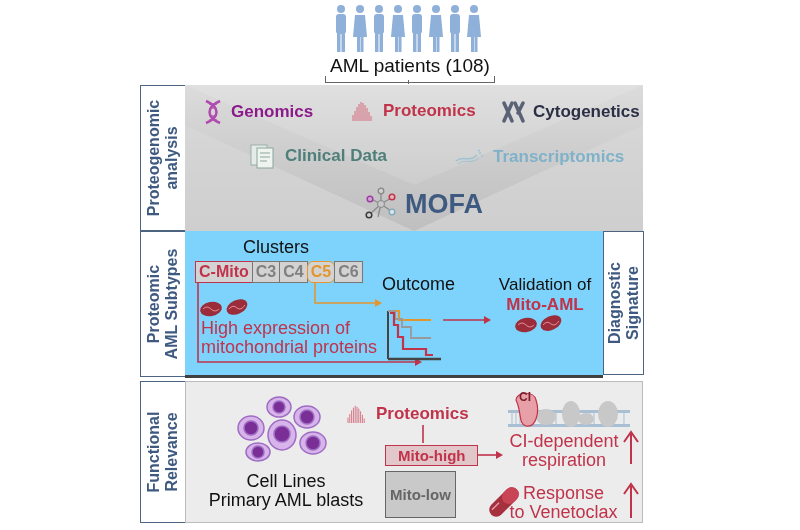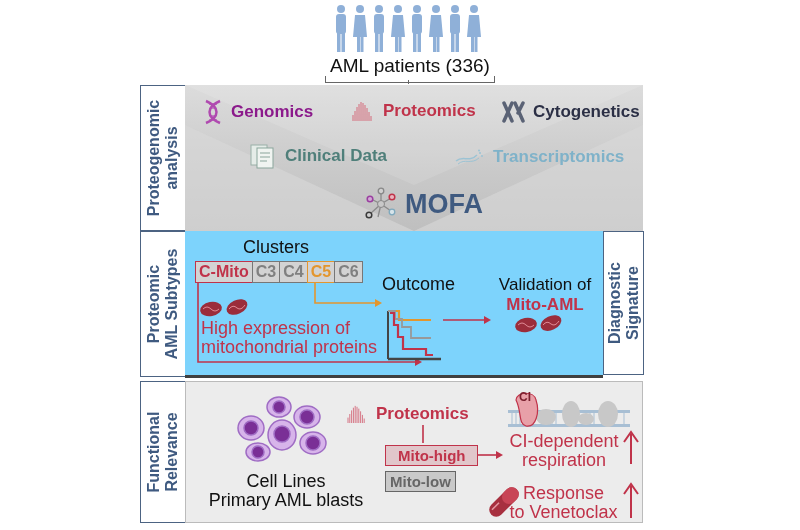--- a/index.html
+++ b/index.html
@@ -21,21 +21,21 @@
   .sec2 { left:185px; top:231px; width:418px; height:144px; background:#7dd3fc; border-bottom:3px solid #404040; }
   .sec3 { left:185px; top:381px; width:458px; height:142px; background:#ececec; border:1px solid #bbb; box-sizing:border-box; }
 
   .omic { position:absolute; font-weight:bold; font-size:17px; white-space:nowrap; display:flex; align-items:center; gap:8px; }
   .mofa { font-size:27px; font-weight:bold; color:#3f5a80; }
 
   .clusters-title { font-size:18px; color:#111; }
   .cluster-row { display:flex; }
   .cbox { border:1.5px solid #777; font-weight:bold; font-size:16px; color:#808080; padding:1px 3px; margin-right:-1px; background:#d3d3d3; }
   .cbox.mito { border-color:#c0334a; color:#c0334a; }
-  .cbox.c5 { border-color:#e3962e; color:#e3962e; }
+  .cbox.c5 { border-color:#e3962e; color:#e3962e;border-radius:6px; }
   .red { color:#c0334a; }
   .txt { font-size:18px; color:#111; white-space:nowrap; }
 </style>
 </head>
 <body>
 
 <svg class="abs people" viewBox="0 0 150 50">
   <g fill="#8fb0d8">
     <g>
         <circle cx="8" cy="5" r="4"></circle>
@@ -80,21 +80,21 @@
         <rect x="8.5" y="28" width="3.5" height="20"></rect>
       </g>
     <g transform="translate(133,0)">
         <circle cx="8" cy="5" r="4"></circle>
         <path d="M3 11 h10 l2 22 h-14z"></path>
         <rect x="5" y="32" width="3" height="16"></rect>
         <rect x="8.5" y="32" width="3" height="16"></rect>
       </g>
   </g>
 </svg>
-<div class="abs patients">AML patients (336)</div>
+<div class="abs patients">AML patients (108)</div>
 <div class="abs bracket"></div>
 <div class="abs bracket-tick"></div>
 
 <div class="abs side" style="left:140px;top:85px;width:46px;height:146px;">
   <div class="side-text">
     <div>Proteogenomic</div>
     <div>analysis</div>
   </div>
 </div>
 <div class="abs sec1">
@@ -334,21 +334,21 @@
         <ellipse cx="385" cy="32" rx="9" ry="13"></ellipse>
         <ellipse cx="400" cy="37" rx="8" ry="6"></ellipse>
         <ellipse cx="422" cy="32" rx="10" ry="13"></ellipse>
       </g>
       <path d="M330 18 C330 10,348 8,350 18 C354 30,350 46,340 44 C332 42,336 30,330 18Z" fill="#e8a0a8" stroke="#c0334a" stroke-width="1.2"></path>
     </g>
   </svg>
   <div class="abs" style="left:333px;top:8px;font-size:12px;font-weight:bold;color:#7a1f2e;">CI</div>
 
   <div class="abs red" style="left:199px;top:63px;border:1.5px solid #c0334a;background:#e1c6ca;font-weight:bold;font-size:15px;padding:1px 12px;">Mito-high</div>
-  <div class="abs" style="left:199px;top:89px;border:1.5px solid #666;background:#c9c9c9;color:#666;font-weight:bold;font-size:15px;padding:1px 4px;">Mito-low</div>
+  <div class="abs" style="left:199px;top:89px;border:1.5px solid #666;background:#c9c9c9;color:#666;font-weight:bold;font-size:15px;padding:14px 4px;">Mito-low</div>
 
   <div class="abs red" style="left:318px;top:50px;width:120px;text-align:center;font-size:18px;line-height:19px;">
     <div>CI-dependent</div>
     <div>respiration</div>
   </div>
   <div class="abs red" style="left:315px;top:102px;width:125px;text-align:center;font-size:18px;line-height:19px;">
     <div>Response</div>
     <div>to Venetoclax</div>
   </div>
   <svg class="abs" style="left:0;top:0;" width="458" height="142">

